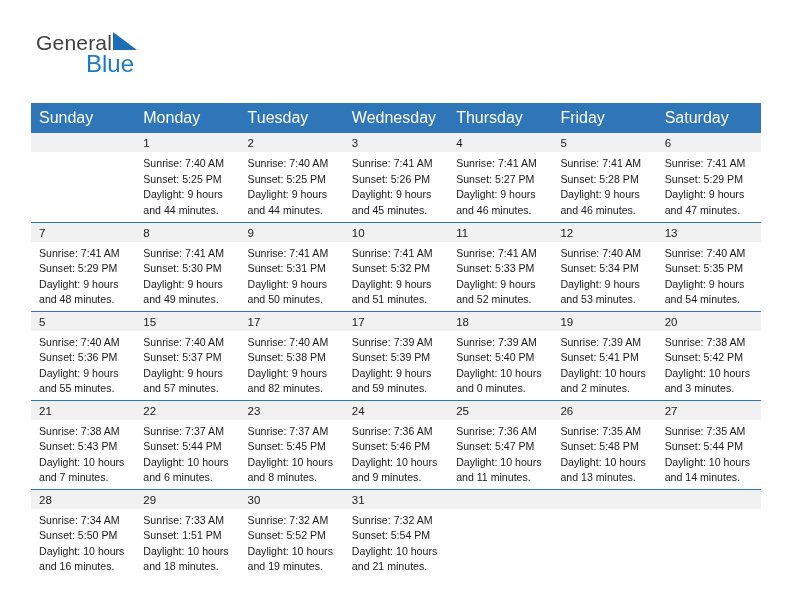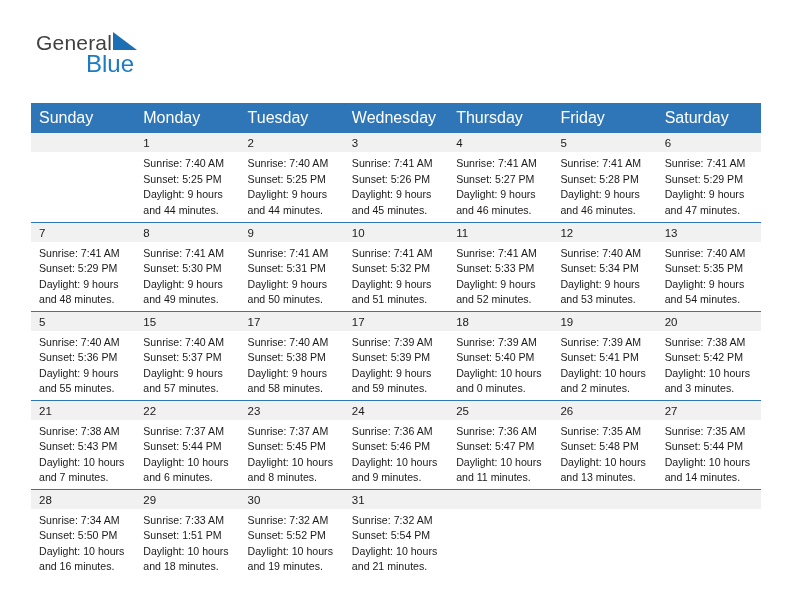--- a/index.html
+++ b/index.html
@@ -307,21 +307,21 @@
               <div>Daylight: 9 hours</div>
               <div>and 57 minutes.</div>
             </div>
           </td>
           <td>
             <div class="daynum">17</div>
             <div class="info">
               <div>Sunrise: 7:40 AM</div>
               <div>Sunset: 5:38 PM</div>
               <div>Daylight: 9 hours</div>
-              <div>and 58 minutes.</div>
+              <div>and 82 minutes.</div>
             </div>
           </td>
           <td>
             <div class="daynum">17</div>
             <div class="info">
               <div>Sunrise: 7:39 AM</div>
               <div>Sunset: 5:39 PM</div>
               <div>Daylight: 9 hours</div>
               <div>and 59 minutes.</div>
             </div>

